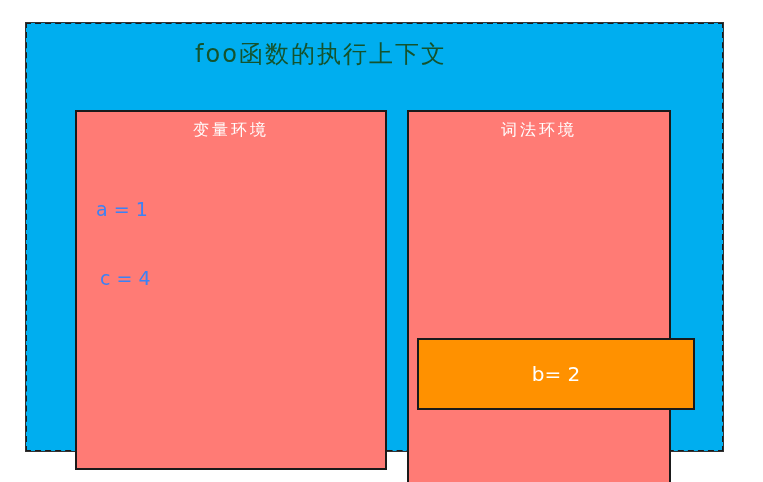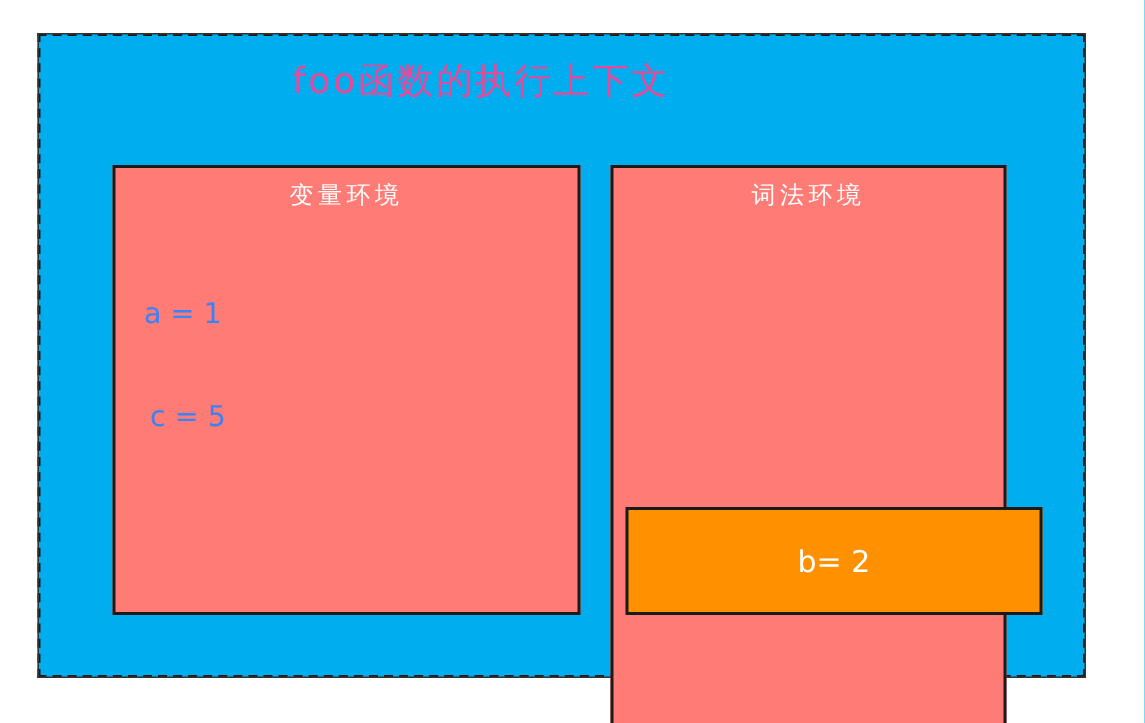--- a/index.html
+++ b/index.html
@@ -7,26 +7,26 @@
       width: 763px; height: 482px; background: #ffffff; position: relative; overflow: hidden;
       font-family: "DejaVu Sans", sans-serif;
     }
     .outer {
       position: absolute; left: 25px; top: 22px; width: 699px; height: 430px;
       background: #00aeef; border: 2px dashed #1a1a1a; box-sizing: border-box;
       outline: 1px solid #333; outline-offset: -1px;
     }
     .title {
       position: absolute; left: 0; top: 38px; width: 642px; text-align: center;
-      color: #ec4899; font-size: 24px; letter-spacing: 2px;
+      color: #14532d; font-size: 24px; letter-spacing: 2px;
     }
     .env {
       position: absolute; background: #ff7b75; border: 2px solid #1a1a1a; box-sizing: border-box;
     }
-    .env-left { left: 75px; top: 110px; width: 312px; height: 300px; }
+    .env-left { left: 75px; top: 110px; width: 312px; height: 360px; }
     .env-right { left: 407px; top: 110px; width: 264px; height: 392px; }
     .env-label {
       position: absolute; left: 0; top: 8px; width: 100%; text-align: center;
       color: #ffffff; font-size: 16px; letter-spacing: 3px;
     }
     .var {
       position: absolute; color: #3b82f6; font-size: 19px;
     }
     .var-a { left: 96px; top: 198px; }
     .var-c { left: 100px; top: 267px; }
@@ -40,20 +40,20 @@
 </head>
 <body>
 
 <div class="outer"></div>
 <div class="title">foo函数的执行上下文</div>
 
 <div class="env env-left">
   <div class="env-label">变量环境</div>
 </div>
 <div class="var var-a">a = 1</div>
-<div class="var var-c">c = 5</div>
+<div class="var var-c">c = 4</div>
 
 <div class="env env-right">
   <div class="env-label">词法环境</div>
 </div>
 <div class="block">
   <span class="block-text">b= 2</span>
 </div>
 
 </body></html>

